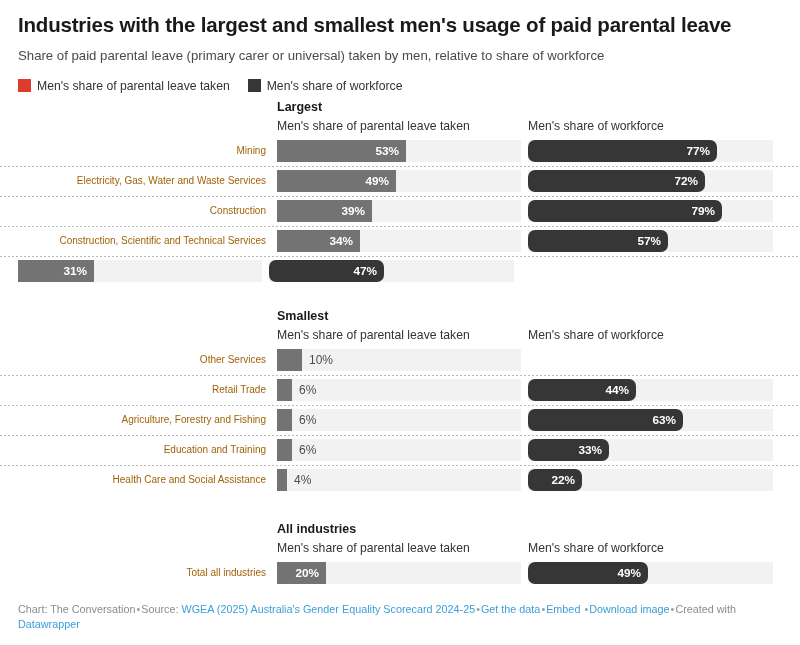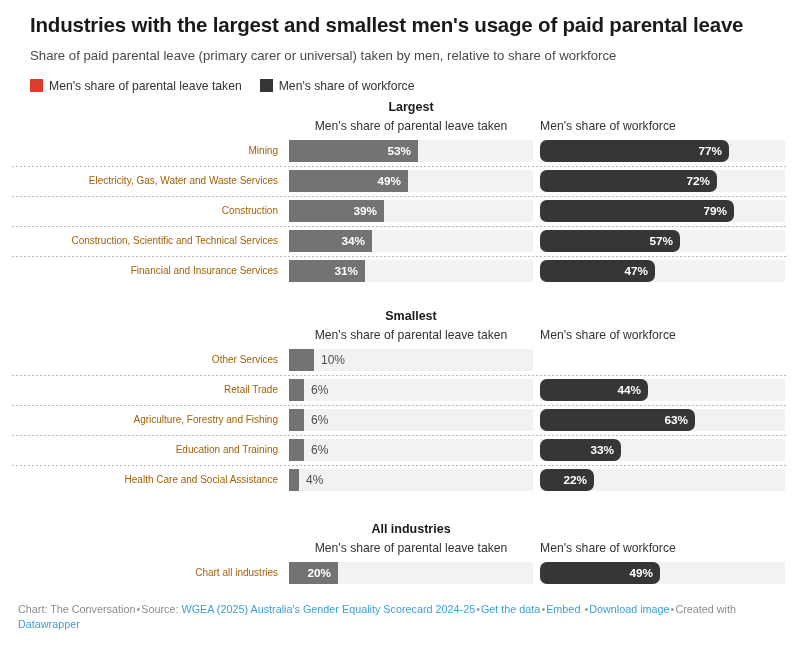--- a/index.html
+++ b/index.html
@@ -13,21 +13,21 @@
     font-family: "Liberation Sans", sans-serif;
     color: #333333;
     overflow: hidden;
     position: relative;
   }
   .chart-root {
     position: relative;
     width: 800px;
     height: 645px;
     box-sizing: border-box;
-    padding: 0 30px;
+    padding: 0 18px;
   }
   
   .title {
     margin: 0;
     padding-top: 12px;
     font-size: 20.5px;
     font-weight: bold;
     color: #1a1a1a;
     letter-spacing: -0.2px;
     line-height: 1.25;
@@ -67,21 +67,21 @@
     display: flex;
     align-items: flex-start;
   }
   .head-spacer {
     width: 259px;
     flex: 0 0 259px;
   }
   .col-head {
     position: relative;
   }
-  .col-head.left  { width: 244px; flex: 0 0 244px; margin-right: 7px; text-align: center; }
+  .col-head.left  { width: 244px; flex: 0 0 244px; margin-right: 7px; }
   .col-head.right { width: 245px; flex: 0 0 245px; }
   .section-title {
     font-size: 12.5px;
     font-weight: bold;
     color: #1a1a1a;
     height: 17px;
     line-height: 17px;
     white-space: nowrap;
   }
   .col-title {
@@ -258,21 +258,20 @@
           </div>
         </div>
         <div class="track right">
           <div class="bar dark" style="width:140px">
             <span class="bar-value">57%</span>
           </div>
         </div>
       </div>
 
       <div class="row">
-        <div class="row-label">Financial and Insurance Services</div>
         <div class="track left">
           <div class="bar red" style="width:76px">
             <span class="bar-value">31%</span>
           </div>
         </div>
         <div class="track right">
           <div class="bar dark" style="width:115px">
             <span class="bar-value">47%</span>
           </div>
         </div>
@@ -369,21 +368,21 @@
         <div class="section-title">All industries</div>
         <div class="col-title">Men's share of parental leave taken</div>
       </div>
       <div class="col-head right">
         <div class="section-title">&nbsp;</div>
         <div class="col-title">Men's share of workforce</div>
       </div>
     </div>
     <div class="rows">
       <div class="row">
-        <div class="row-label">Chart all industries</div>
+        <div class="row-label">Total all industries</div>
         <div class="track left">
           <div class="bar red" style="width:49px">
             <span class="bar-value">20%</span>
           </div>
         </div>
         <div class="track right">
           <div class="bar dark" style="width:120px">
             <span class="bar-value">49%</span>
           </div>
         </div>

